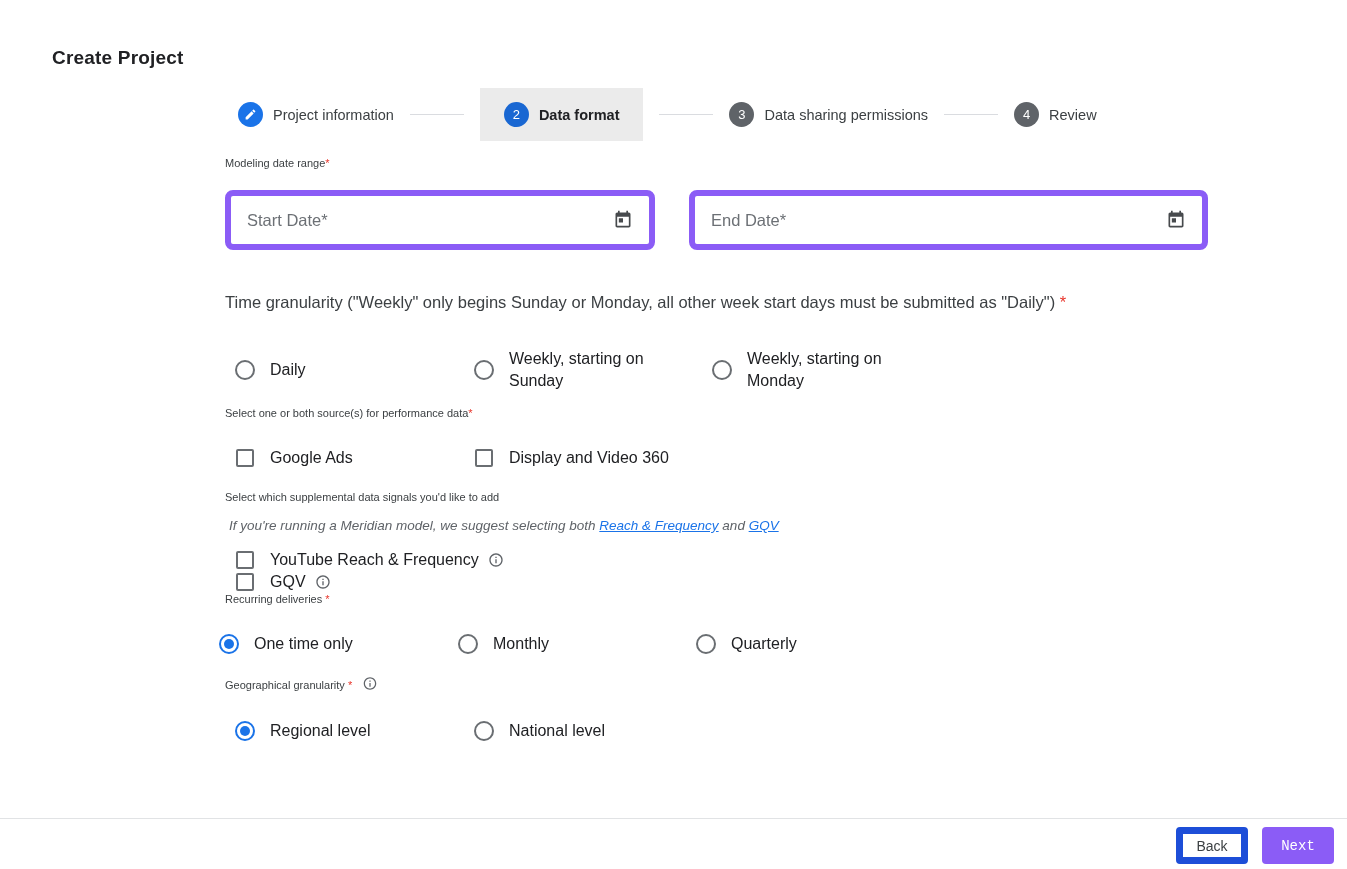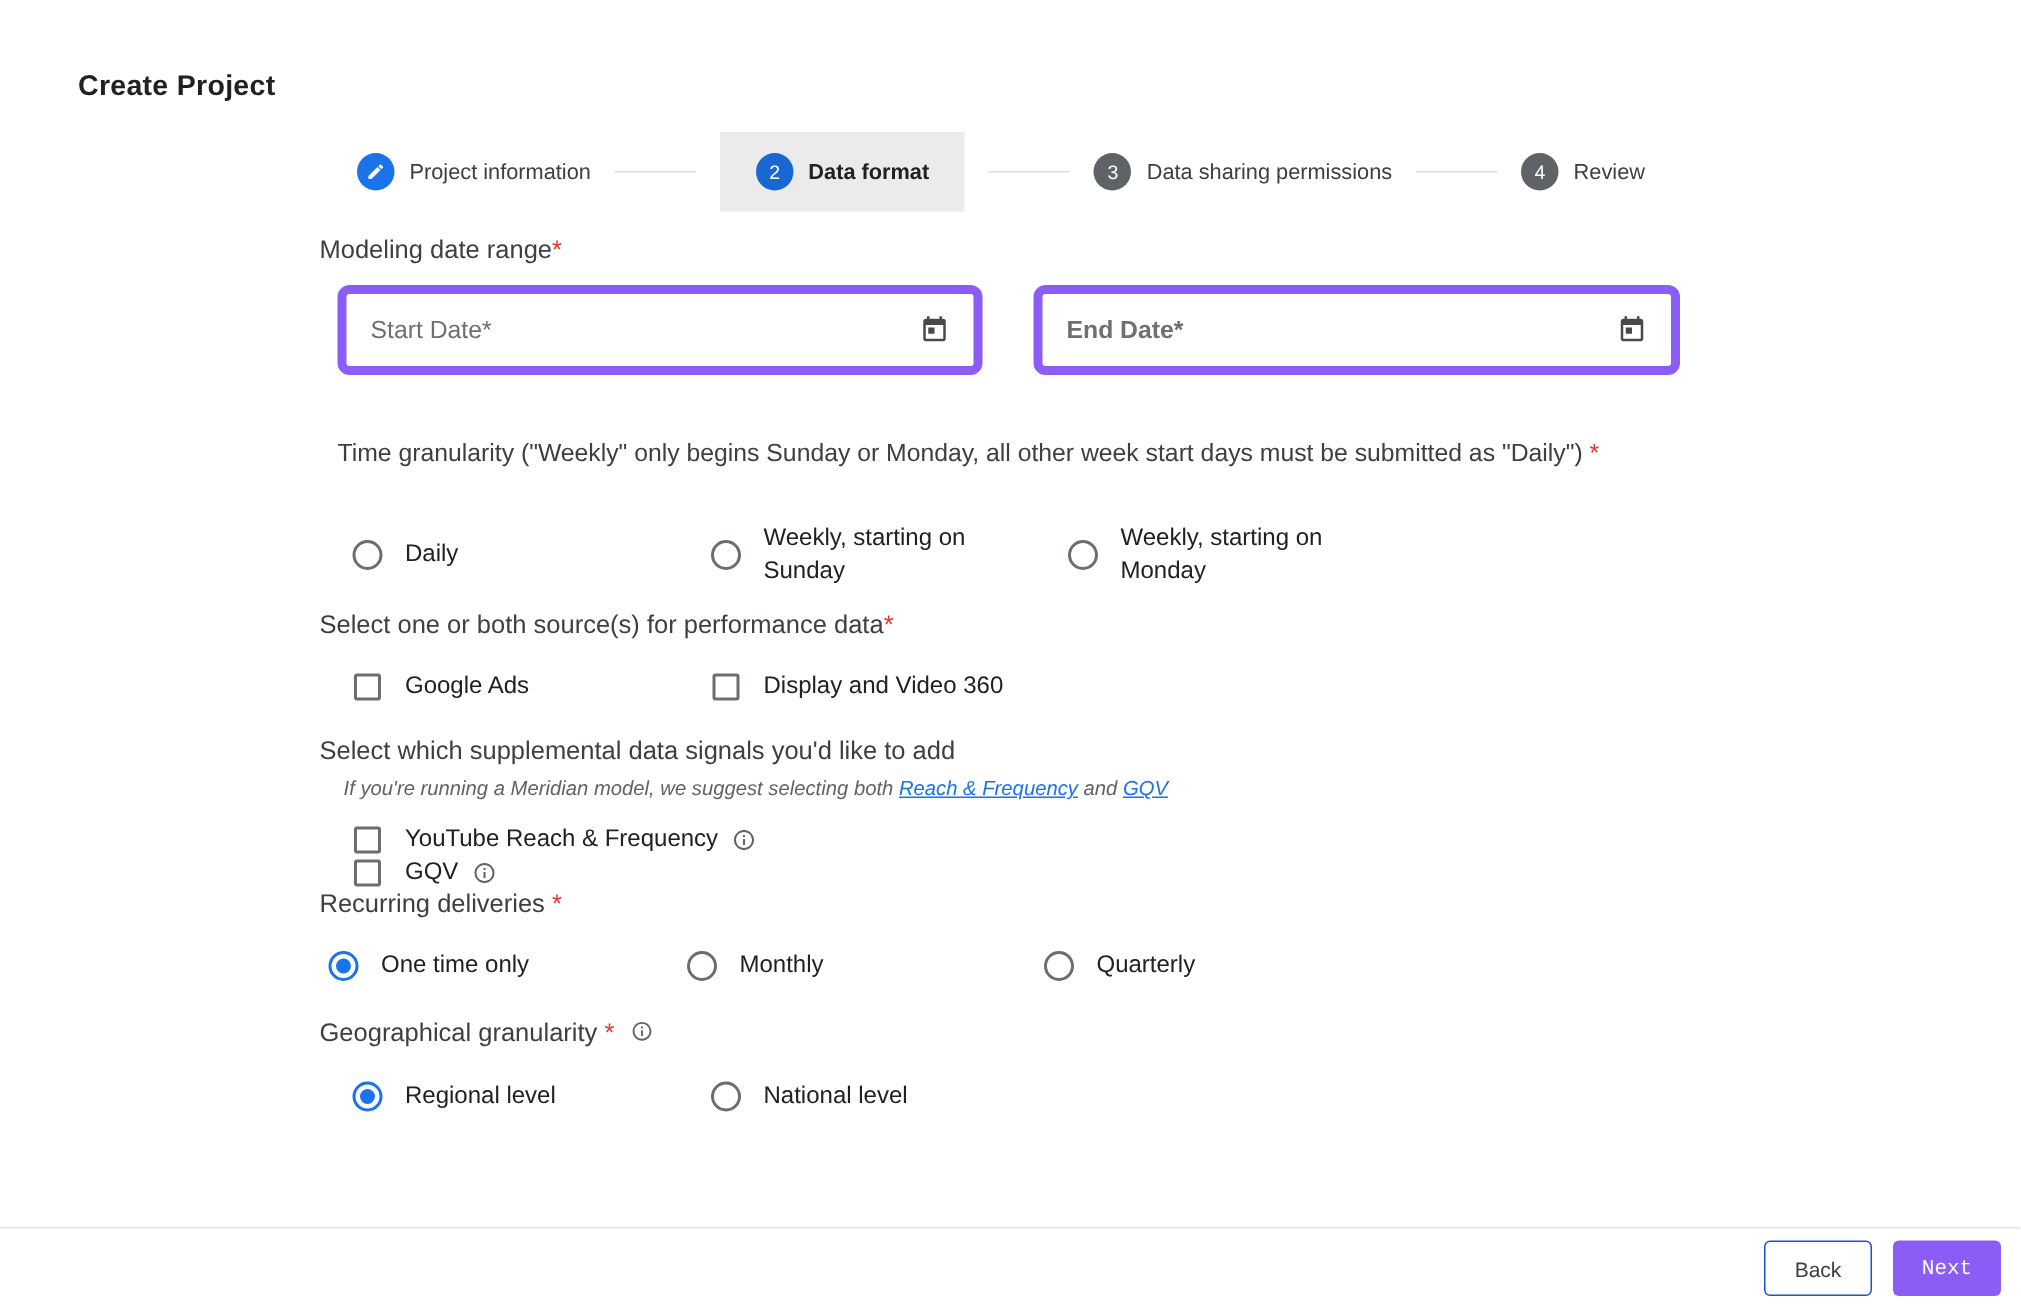--- a/index.html
+++ b/index.html
@@ -29,21 +29,21 @@
   .step-circle.gray { background:#5f6368; }
   .step-label { margin-left:10px; font-size:14.5px; color:#3c4043; white-space:nowrap; }
   .step.active-box {
     background:#ebebeb; padding:0 24px; height:53px;
   }
   .step.active-box .step-label { color:#202124; font-weight:700; }
   .step-conn { height:1px; background:#dadce0; width:54px; margin:0 16px; }
 
   
   .field-label {
-    position:absolute; left:213px; font-size:17px; font-weight:500; color:#3c4043;
+    position:absolute; left:225px; font-size:11px; font-weight:500; color:#3c4043;
   }
   .req { color:#e8352b; font-weight:500; }
 
   
   .date-input {
     position:absolute; top:190px; height:60px; border:6px solid #8b5cf6; border-radius:8px;
     display:flex; align-items:center; padding:0 16px; background:#fff;
   }
   .date-input .placeholder { color:#6c7075; font-size:16.5px; flex:1; }
   .cal-icon { width:20px; height:20px; color:#474a4d; }
@@ -80,21 +80,21 @@
   }
   .hint a { color:#1a73e8; }
 
   
   .footer-divider { position:absolute; left:0; top:818px; width:1347px; height:1px; background:#e1e3e5; }
   .btn {
     position:absolute; top:827px; height:37px; width:72px; border-radius:4px;
     font-family:"Liberation Sans", sans-serif; font-size:14px; font-weight:500;
     display:flex; align-items:center; justify-content:center; cursor:pointer;
   }
-  .btn-back { left:1176px; background:#fff; border:1px solid #1d4ed8; color:#3c4043; }
+  .btn-back { left:1176px; background:#fff; border:7px solid #1d4ed8; color:#3c4043; }
   .btn-next { left:1262px; background:#8b5cf6; border:none; color:#fff;font-family:Liberation Mono, monospace; }
 </style>
 </head>
 <body>
 
 <div class="page">
 
   <div class="page-title">Create Project</div>
 
   <div class="stepper">
@@ -130,21 +130,21 @@
   </div>
 
   <div class="field-label" style="top:157px;"><span>Modeling date range</span><span class="req">*</span></div>
 
   <div class="date-input" style="left:225px; width:430px;">
     <span class="placeholder">Start Date*</span>
     <svg class="cal-icon" viewBox="0 0 24 24" fill="currentColor">
         <path d="M19 3h-1V1h-2v2H8V1H6v2H5c-1.11 0-1.99.9-1.99 2L3 19c0 1.1.89 2 2 2h14c1.1 0 2-.9 2-2V5c0-1.1-.9-2-2-2zm0 16H5V8h14v11zM7 10h5v5H7z"></path>
       </svg>
   </div>
-  <div class="date-input" style="left:689px; width:431px;font-weight:bold;">
+  <div class="date-input" style="left:689px; width:519px;">
     <span class="placeholder">End Date*</span>
     <svg class="cal-icon" viewBox="0 0 24 24" fill="currentColor">
         <path d="M19 3h-1V1h-2v2H8V1H6v2H5c-1.11 0-1.99.9-1.99 2L3 19c0 1.1.89 2 2 2h14c1.1 0 2-.9 2-2V5c0-1.1-.9-2-2-2zm0 16H5V8h14v11zM7 10h5v5H7z"></path>
       </svg>
   </div>
 
   <div class="granularity-label"><span>Time granularity ("Weekly" only begins Sunday or Monday, all other week start days must be submitted as "Daily")</span> <span class="req">*</span></div>
 
   <div class="opt-row" style="top:348px; left:235px;">
     <div class="opt" style="width:239px;">

